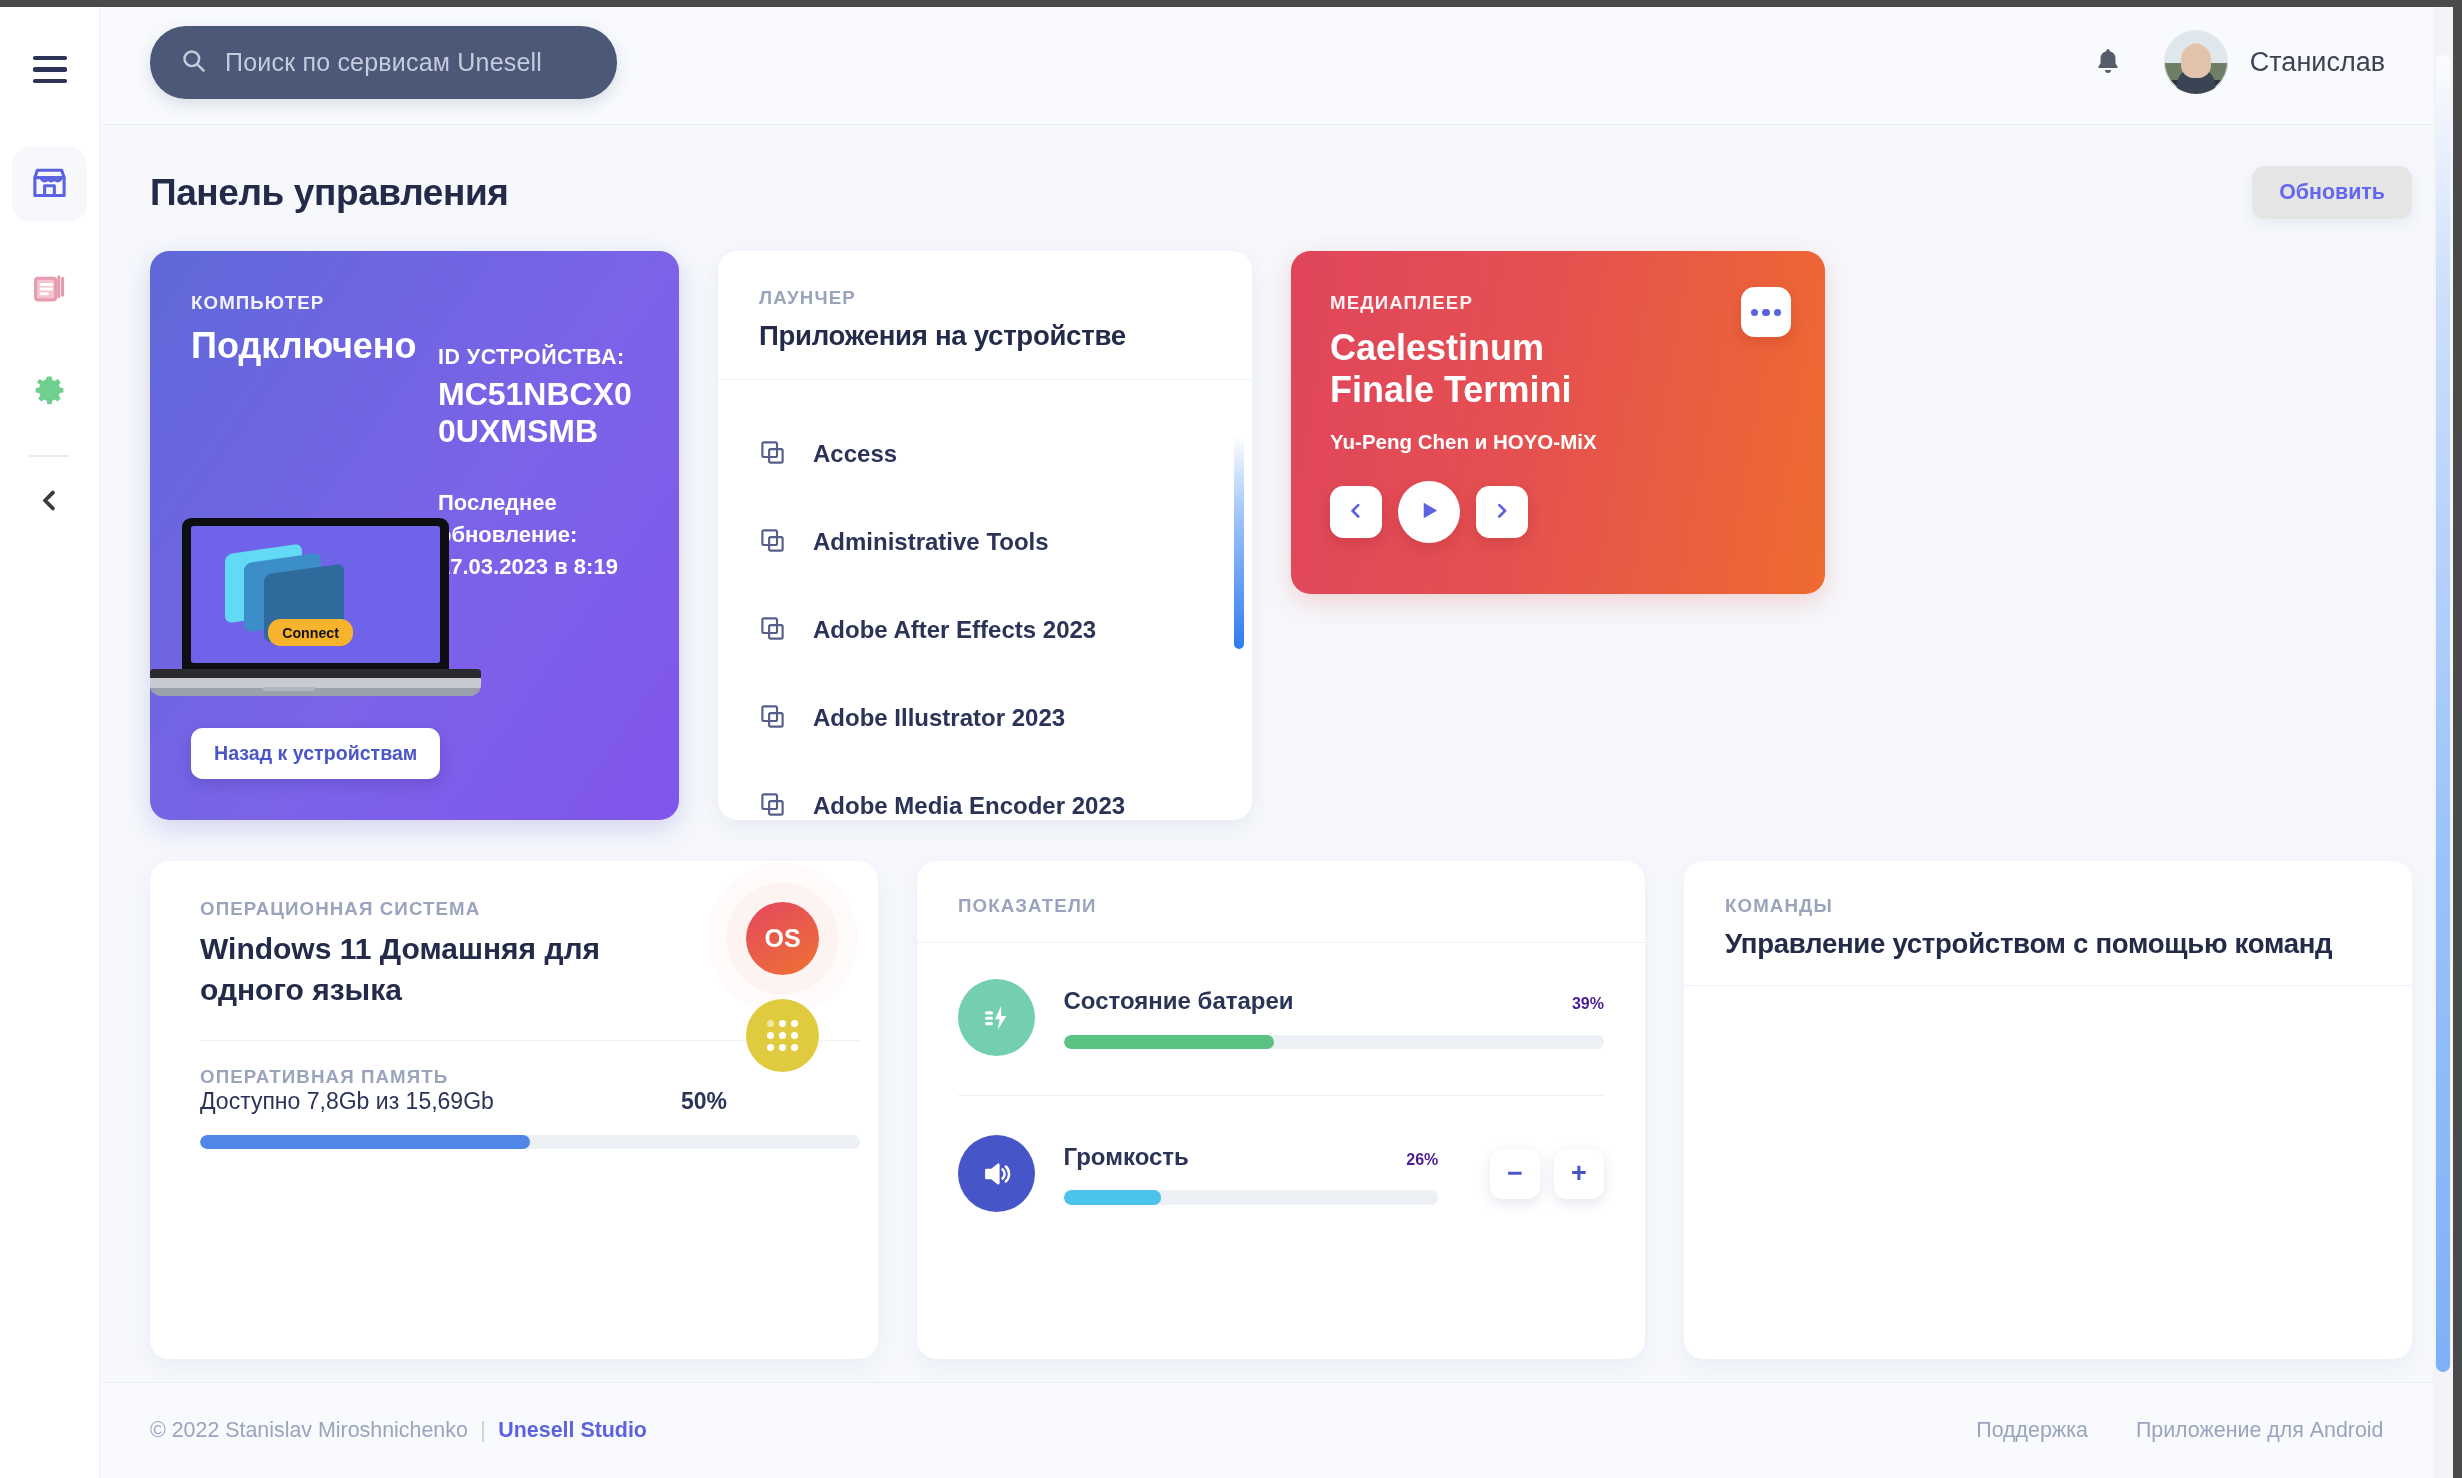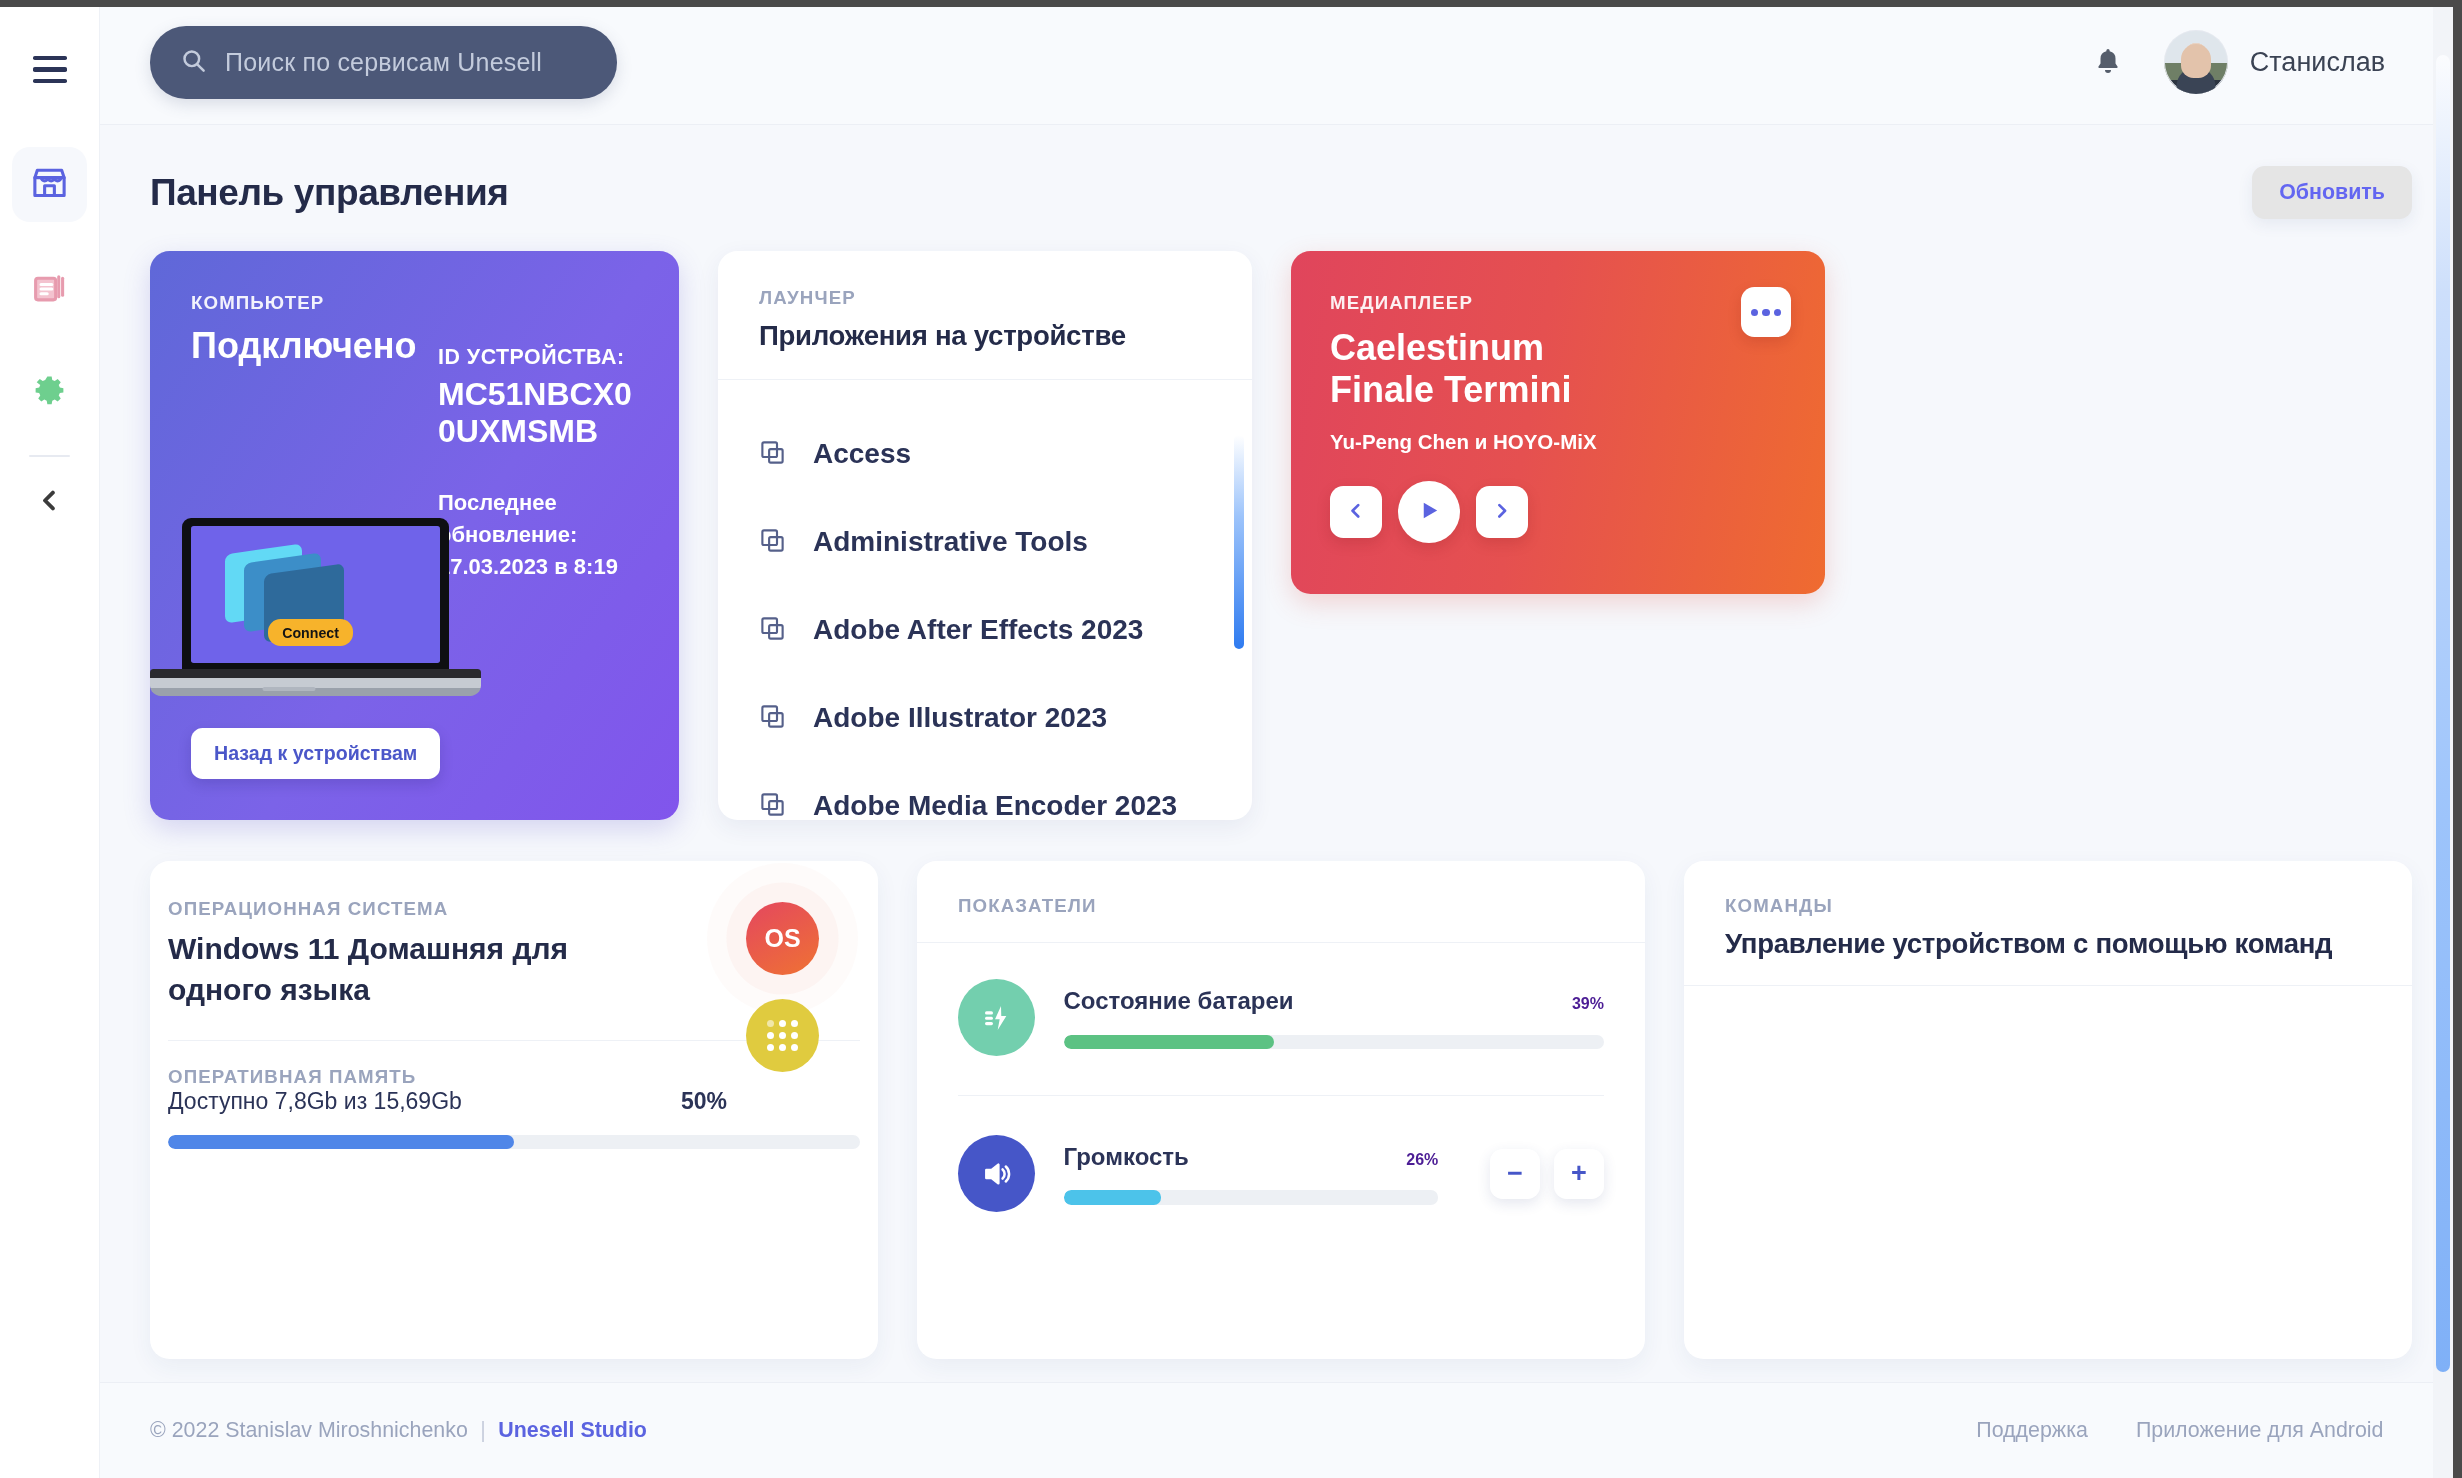--- a/index.html
+++ b/index.html
@@ -187,21 +187,21 @@
     box-shadow: 0 7.1px 23px rgba(40,60,120,0.07);
     display: flex; flex-direction: column;
   }
   .card-head { padding: 36px 41px 27px; border-bottom: 0.9px solid #eef1f6; }
   .card-title { font-size: 27.6px; font-weight: 700; color: #242b49; margin-top: 10.7px; letter-spacing: -0.3px;}
   .app-list { flex: 1; overflow: hidden; position: relative; padding: 30px 0 0 0; }
   .app-item {
     display: flex; align-items: center; gap: 27px;
     padding: 0 41px; height: 88px; cursor: pointer;
   }
-  .app-name { font-size: 28px; color: #2b3357; font-weight: 600; }
+  .app-name { font-size: 24px; color: #2b3357; font-weight: 600; }
   .app-scroll {
     position: absolute; right: 8px; top: 55px; width: 9.8px; height: 214px;
     border-radius: 5.3px;
     background: linear-gradient(#ffffff 0%, #9dc4fb 38%, #2f7bf0 100%);
   }
 
   
   .card-media {
     width: 534px; min-width: 534px; height: 343px;
     border-radius: 19.6px; position: relative; overflow: hidden;
@@ -226,21 +226,21 @@
   }
   .mc.play { width: 62px; height: 62px; border-radius: 50%; }
 
   
   .row-bottom { display: flex; gap: 39px; margin-top: 41px; align-items: flex-start; }
   .card-b { flex: 1; background: #fff; border-radius: 19.6px; height: 498px;
             box-shadow: 0 7.1px 23px rgba(40,60,120,0.06); display: flex; flex-direction: column; overflow: hidden;}
   .card-b .card-head { padding: 34px 41px 25px; }
 
   
-  .info-body { padding: 37px 18px 0; position: relative; flex: 1; }
+  .info-body { padding: 37px 18px 0; position: relative; flex: 1; margin-left: 32px; }
   .info-row { position: relative; }
   .os-name { font-size: 30px; font-weight: 700; color: #242b49; line-height: 1.35; margin-top: 9px; max-width: 471px;}
   .hr { height: 0.9px; background: #eef1f6; margin: 30px 0 25px; }
   .ram-line { display: flex; align-items: baseline; }
   .ram-text { font-size: 23px; color: #2b3357; font-weight: 400; }
   .ram-pct { margin-left: auto; font-size: 23px; color: #2b3357; font-weight: 600; padding-right: 133px;}
   .bar { height: 14.2px; border-radius: 7.1px; background: #edf0f4; margin-top: 19.6px; overflow: hidden; }
   .bar > i { display: block; height: 100%; border-radius: 7.1px; }
   .badge-circle {
     position: absolute; width: 73px; height: 73px; border-radius: 50%;

